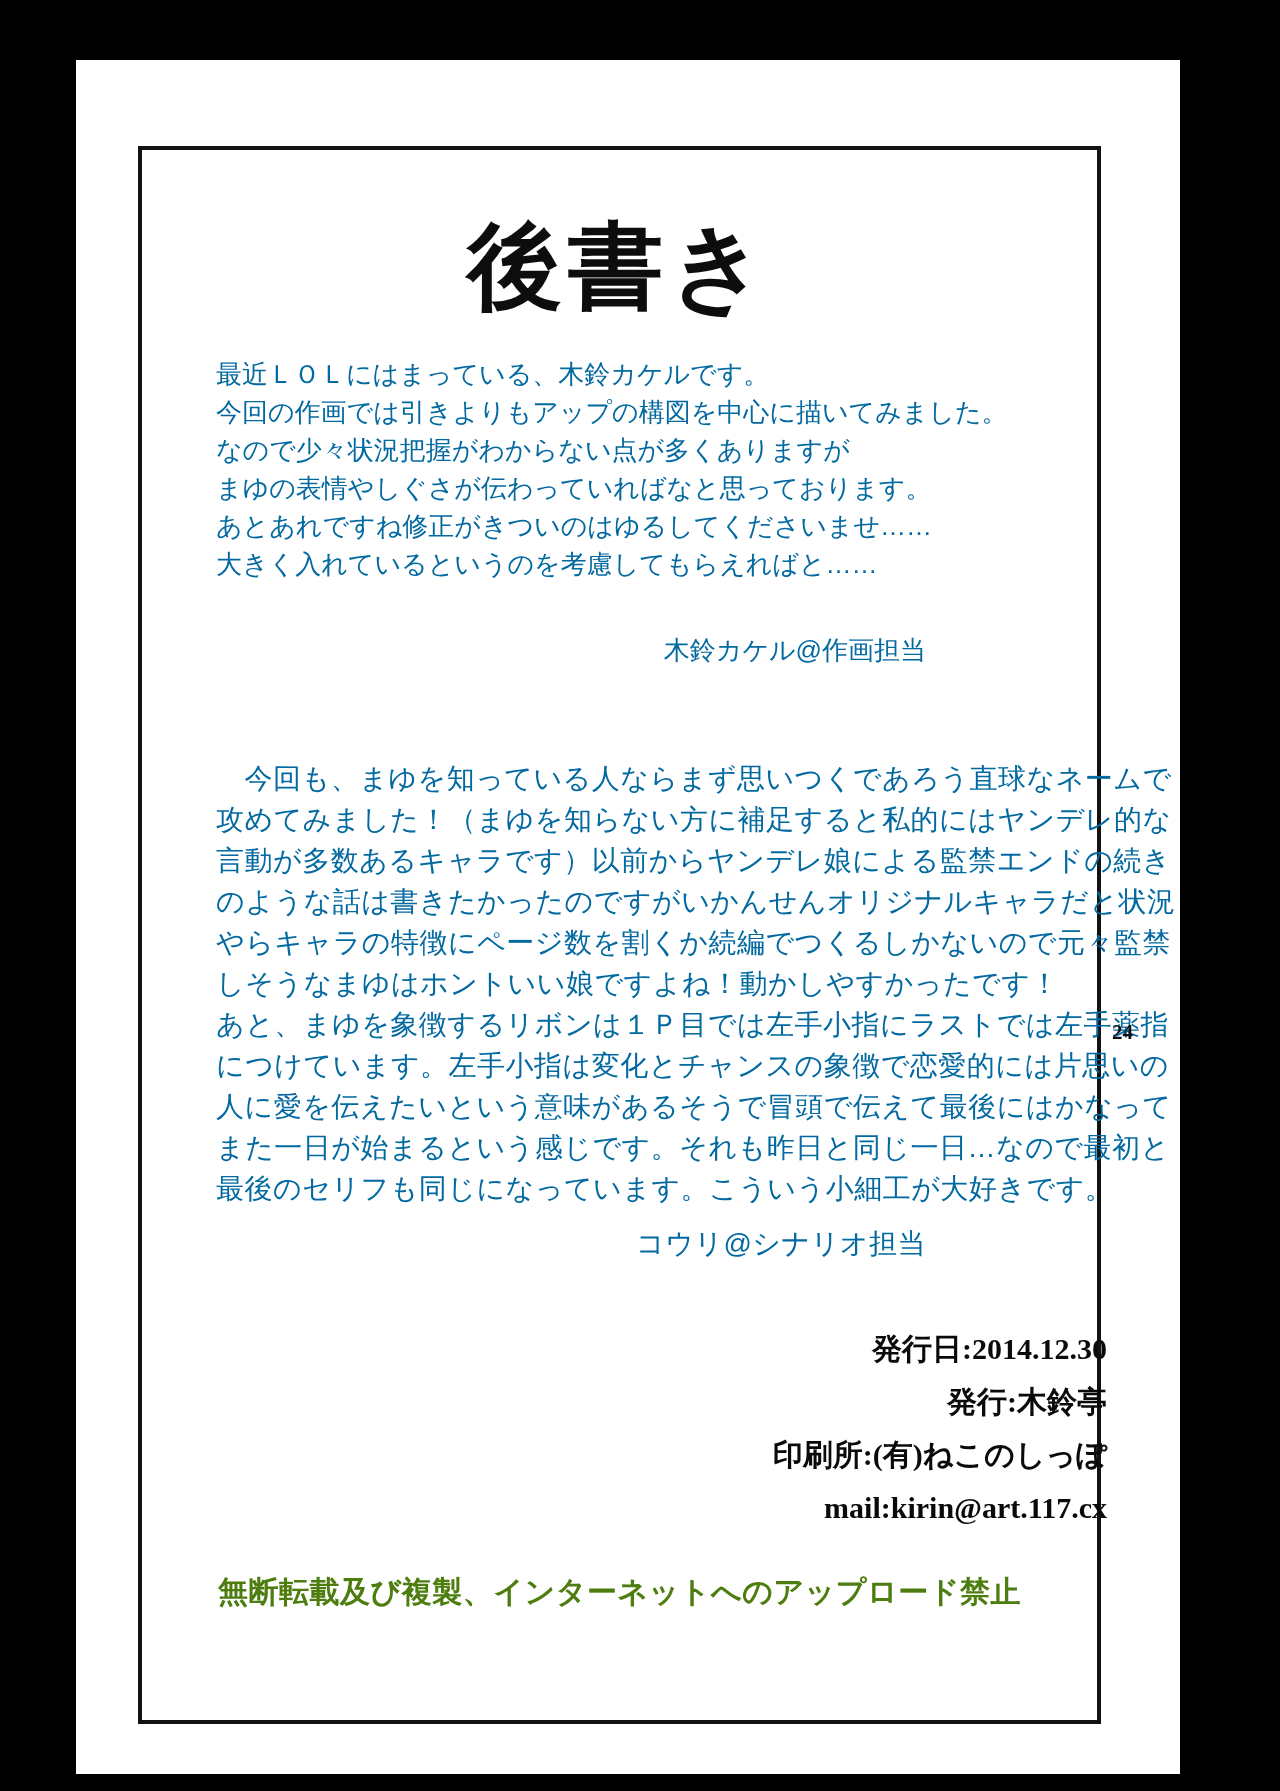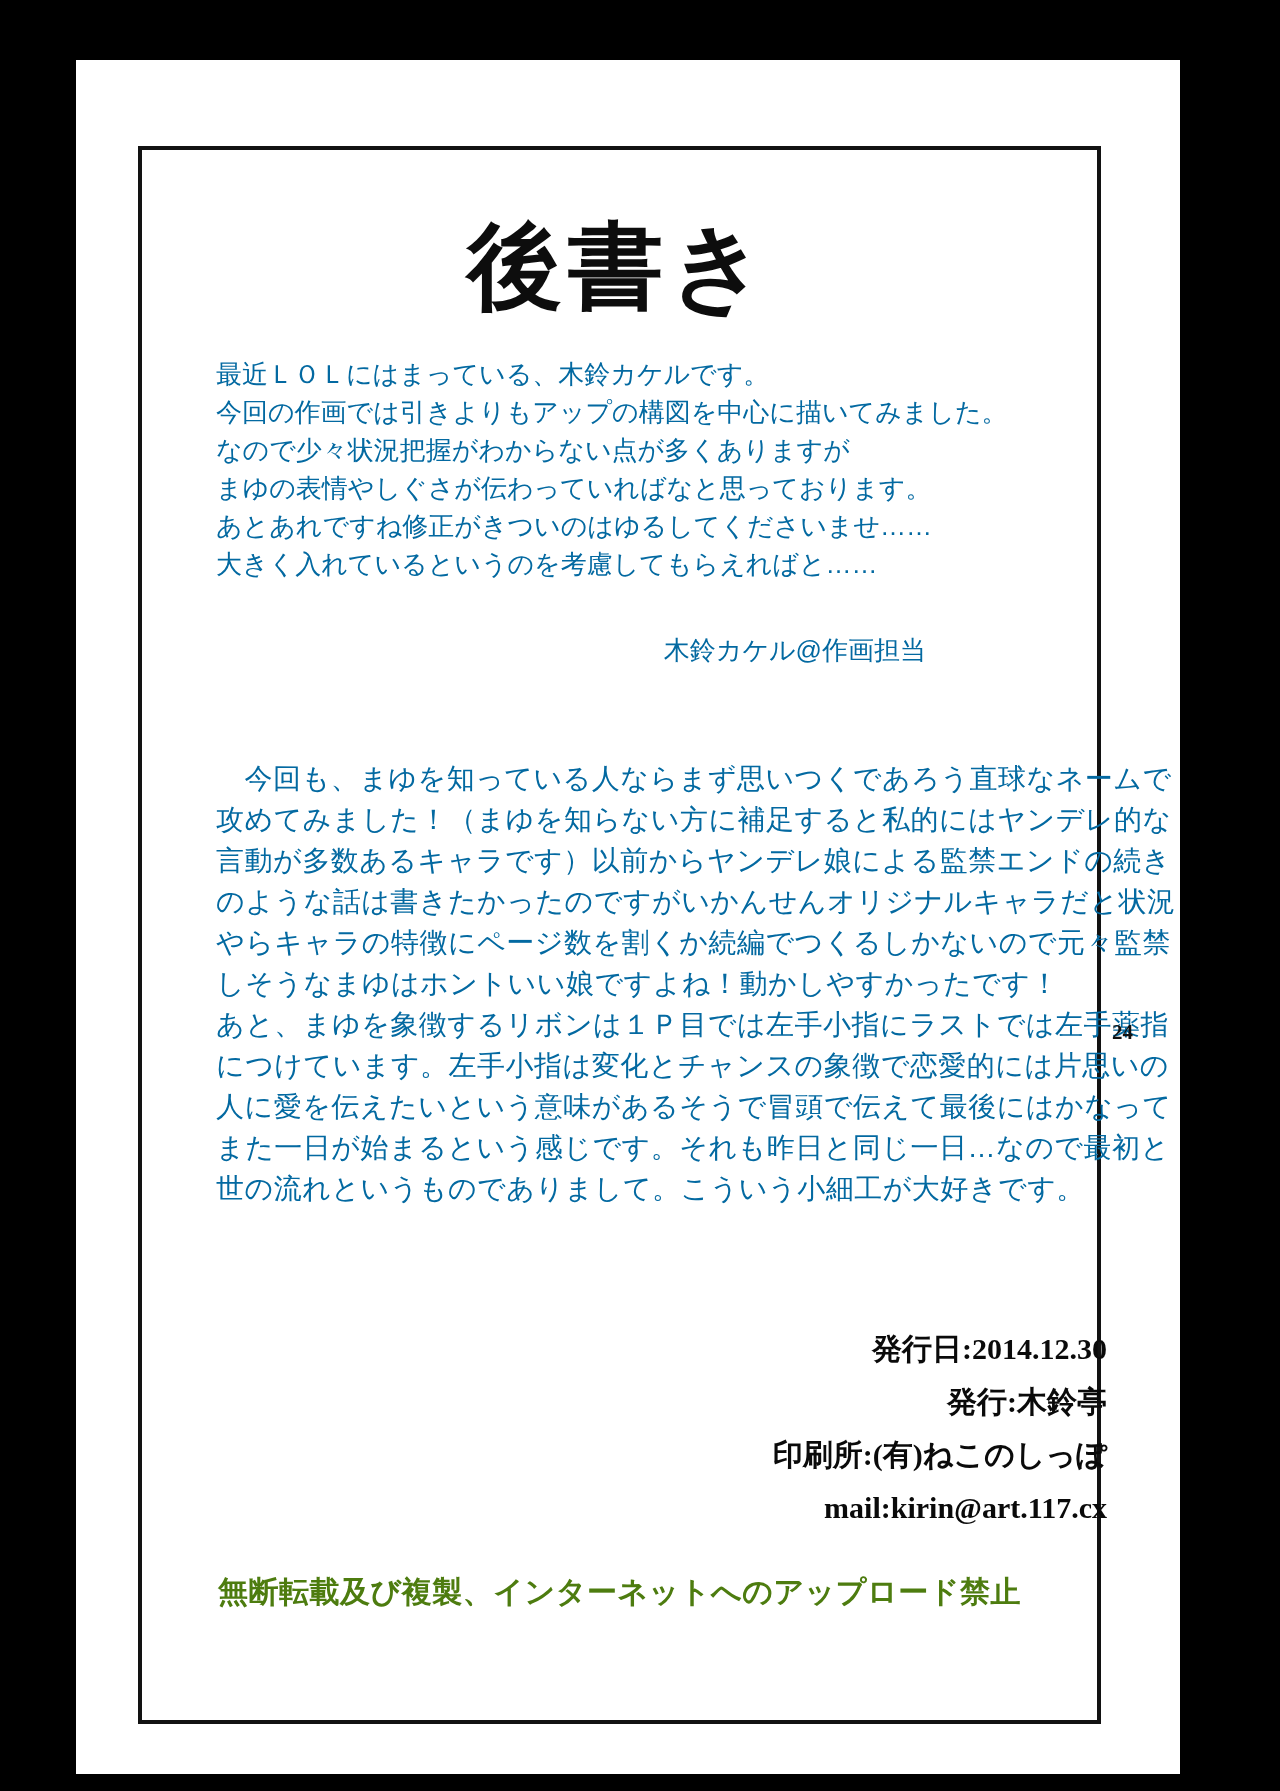--- a/index.html
+++ b/index.html
@@ -123,21 +123,22 @@
         <div class="line">　今回も、まゆを知っている人ならまず思いつくであろう直球なネームで</div>
         <div class="line">攻めてみました！（まゆを知らない方に補足すると私的にはヤンデレ的な</div>
         <div class="line">言動が多数あるキャラです）以前からヤンデレ娘による監禁エンドの続き</div>
         <div class="line">のような話は書きたかったのですがいかんせんオリジナルキャラだと状況</div>
         <div class="line">やらキャラの特徴にページ数を割くか続編でつくるしかないので元々監禁</div>
         <div class="line">しそうなまゆはホントいい娘ですよね！動かしやすかったです！</div>
         <div class="line">あと、まゆを象徴するリボンは１Ｐ目では左手小指にラストでは左手薬指</div>
         <div class="line">につけています。左手小指は変化とチャンスの象徴で恋愛的には片思いの</div>
         <div class="line">人に愛を伝えたいという意味があるそうで冒頭で伝えて最後にはかなって</div>
         <div class="line">また一日が始まるという感じです。それも昨日と同じ一日…なので最初と</div>
-        <div class="line">世の流れというものでありまして。こういう小細工が大好きです。</div>
+        <div class="line">最後のセリフも同じになっています。こういう小細工が大好きです。</div>
+        <div class="line signature">コウリ@シナリオ担当</div>
       </div>
 
       <div class="colophon">
         <div class="line">発行日:2014.12.30</div>
         <div class="line">発行:木鈴亭</div>
         <div class="line">印刷所:(有)ねこのしっぽ</div>
         <div class="line">mail:kirin@art.117.cx</div>
       </div>
 
       <div class="warning">無断転載及び複製、インターネットへのアップロード禁止</div>

